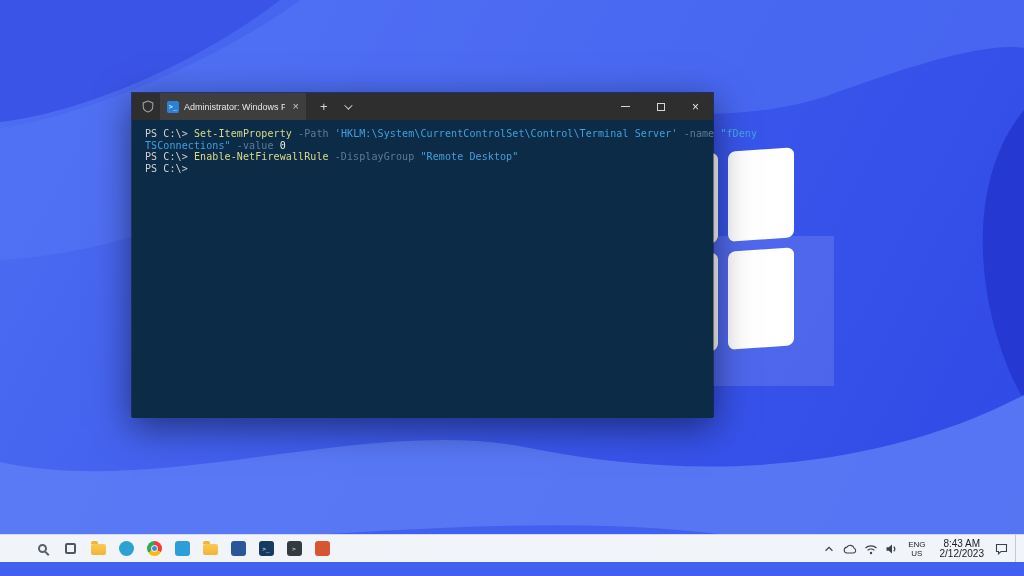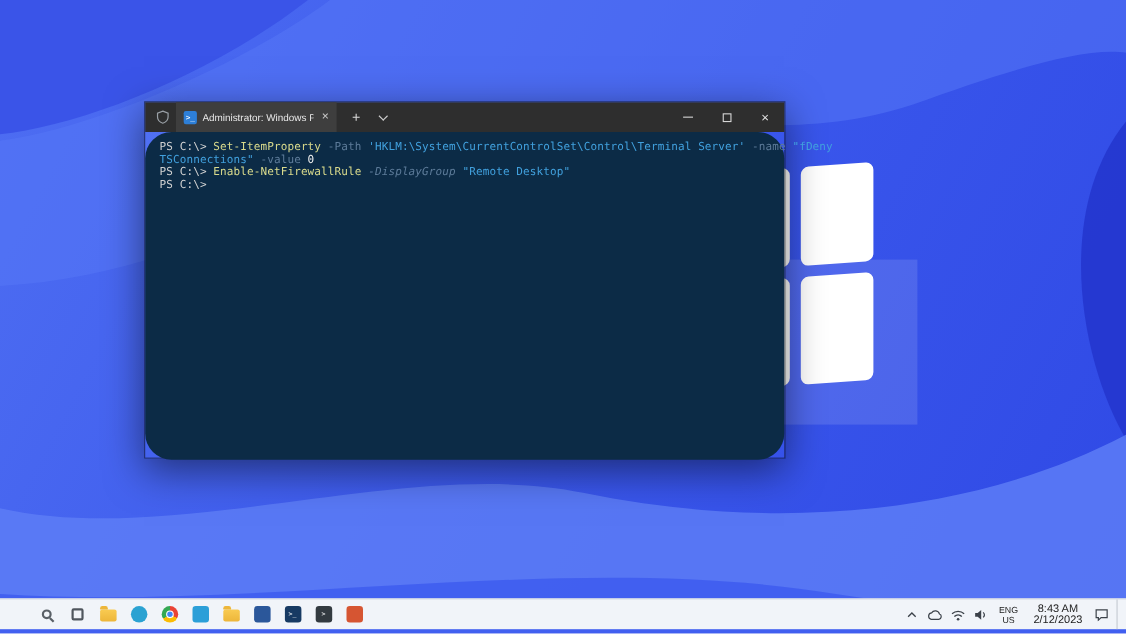--- a/index.html
+++ b/index.html
@@ -38,21 +38,21 @@
   .wc-btn{ width:35px; height:27px; display:flex; align-items:center; justify-content:center; }
   .min-glyph{ width:9px; height:1px; background:#d6d6d6; }
   .max-glyph{ width:8px; height:8px; border:1px solid #d6d6d6; }
   .close-glyph{ color:#e6e6e6; font-size:12px; line-height:12px; }
 
   .terminal-body{ height:298px; padding:8px 10px 0 13px;
     font-family:"DejaVu Sans Mono", monospace; font-size:10px; }
   .term-line{ height:11.5px; white-space:pre; letter-spacing:.1px; }
 
   
-  .taskbar{ position:absolute; left:0; bottom:4px; width:1024px; height:28px;
+  .taskbar{ position:absolute; left:0; bottom:14px; width:1024px; height:28px;
     background:#f1f4f9; border-top:1px solid #d4dae2; display:flex; align-items:center; }
   .taskbar-icons{ display:flex; height:100%; }
   .task-btn{ width:28px; height:100%; display:flex; align-items:center; justify-content:center; }
   .glyph{ width:15px; height:15px; border-radius:3px; position:relative;
     display:flex; align-items:center; justify-content:center; }
   .glyph-text{ color:#fff; font-family:"DejaVu Sans Mono",monospace; font-size:6px; }
   .glyph.windows{ display:grid; grid-template-columns:6px 6px; grid-template-rows:6px 6px;
     gap:2px; border-radius:0; width:auto; height:auto; }
   .glyph.windows i{ display:block; }
   .glyph.magnifier{ width:9px; height:9px; border:2px solid #5a6067; border-radius:50%; }
@@ -118,24 +118,24 @@
           <span class="min-glyph"></span>
         </div>
         <div class="wc-btn">
           <span class="max-glyph"></span>
         </div>
         <div class="wc-btn">
           <span class="close-glyph">×</span>
         </div>
       </div>
     </div>
-    <div class="terminal-body" style="background: rgb(12, 43, 70); border-radius: 24px;">
+    <div class="terminal-body" style="background: rgb(12, 43, 70);">
         <div class="term-line"><span style="color: rgb(210, 210, 210);">PS C:\&gt; </span><span style="color: rgb(217, 218, 140);">Set-ItemProperty </span><span style="color: rgb(93, 123, 153);">-Path </span><span style="color: rgb(65, 160, 221);">'HKLM:\System\CurrentControlSet\Control\Terminal Server' </span><span style="color: rgb(93, 123, 153);">-name </span><span style="color: rgb(65, 160, 221);">"fDeny</span></div>
         <div class="term-line"><span style="color: rgb(65, 160, 221);">TSConnections" </span><span style="color: rgb(93, 123, 153);">-value </span><span style="color: rgb(240, 240, 240);">0</span></div>
-        <div class="term-line"><span style="color: rgb(210, 210, 210);">PS C:\&gt; </span><span style="color: rgb(217, 218, 140);">Enable-NetFirewallRule </span><span style="color: rgb(93, 123, 153); font-style: italic;">-DisplayGroup </span><span style="color: rgb(65, 160, 221);">"Remote Desktop"</span></div>
+        <div class="term-line"><span style="color: rgb(210, 210, 210);">PS C:\&gt; </span><span style="color: rgb(217, 218, 140);">Enable-NetFirewallRule </span><span style="color: rgb(93, 123, 153);">-DisplayGroup </span><span style="color: rgb(65, 160, 221);">"Remote Desktop"</span></div>
         <div class="term-line"><span style="color: rgb(210, 210, 210);">PS C:\&gt;</span></div>
       </div>
   </div>
 
   <div class="taskbar">
     <div class="taskbar-icons">
         <div class="task-btn">
           <div class="glyph windows">
             <i style="background: rgb(17, 115, 210);"></i>
             <i style="background: rgb(17, 115, 210);"></i>

